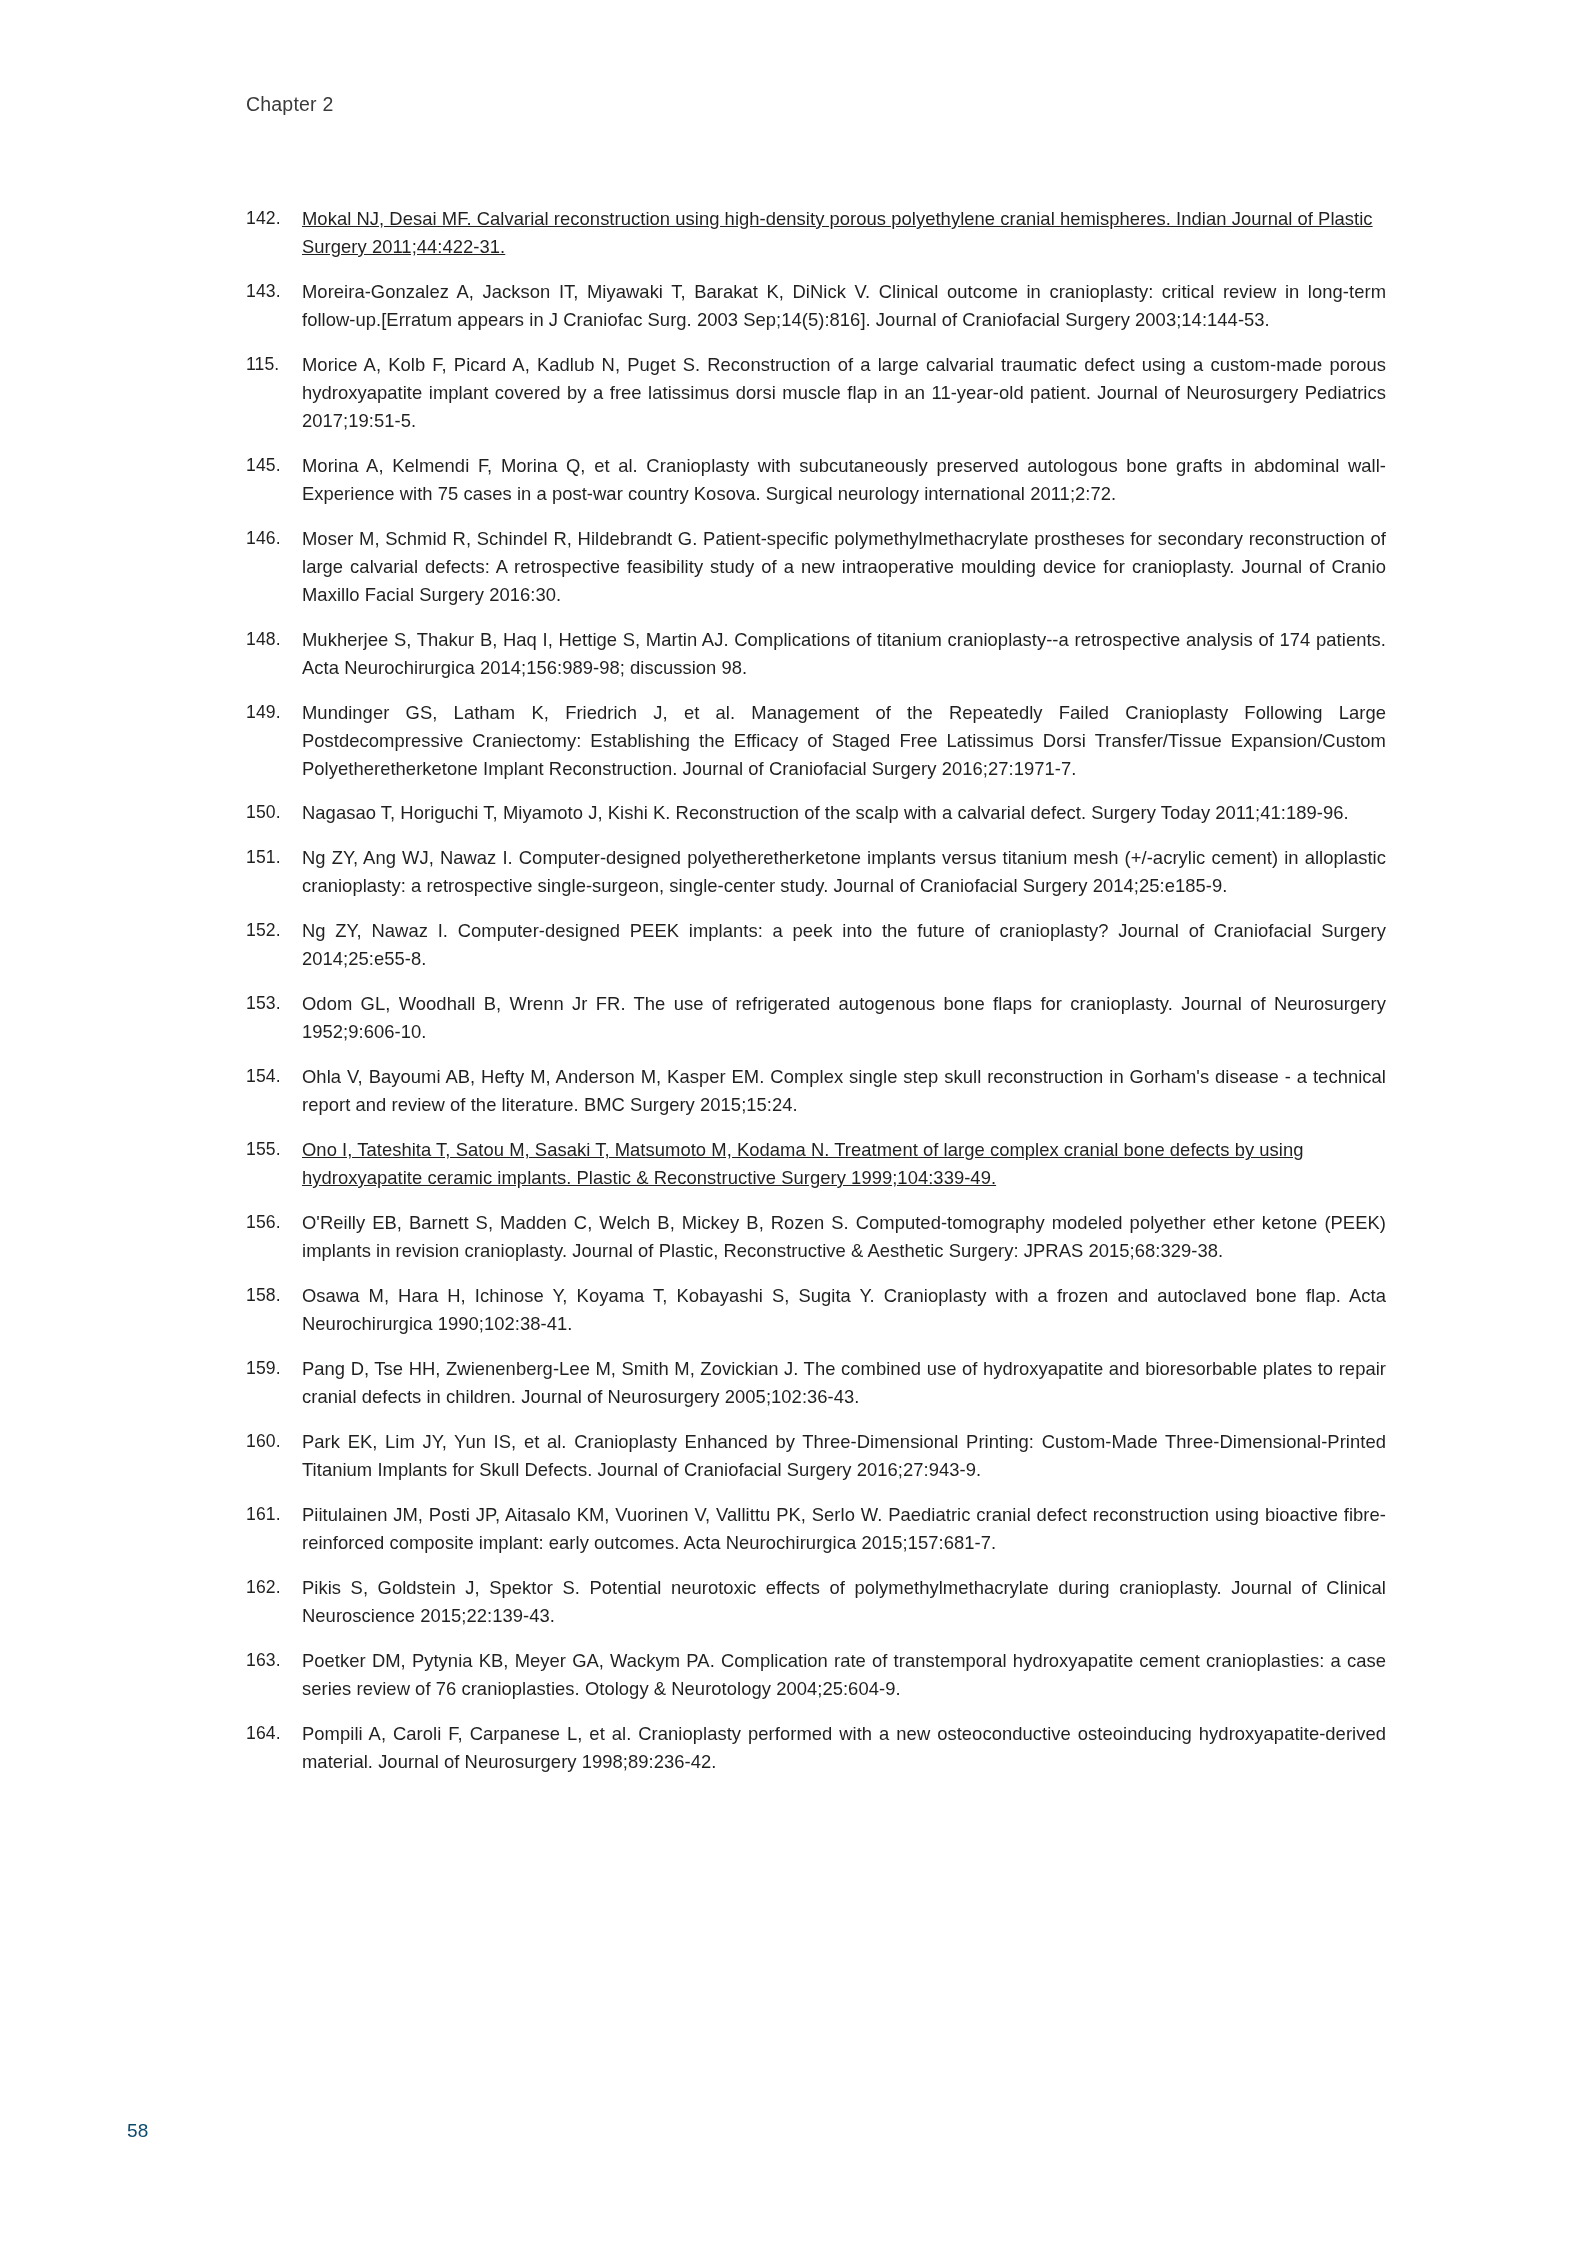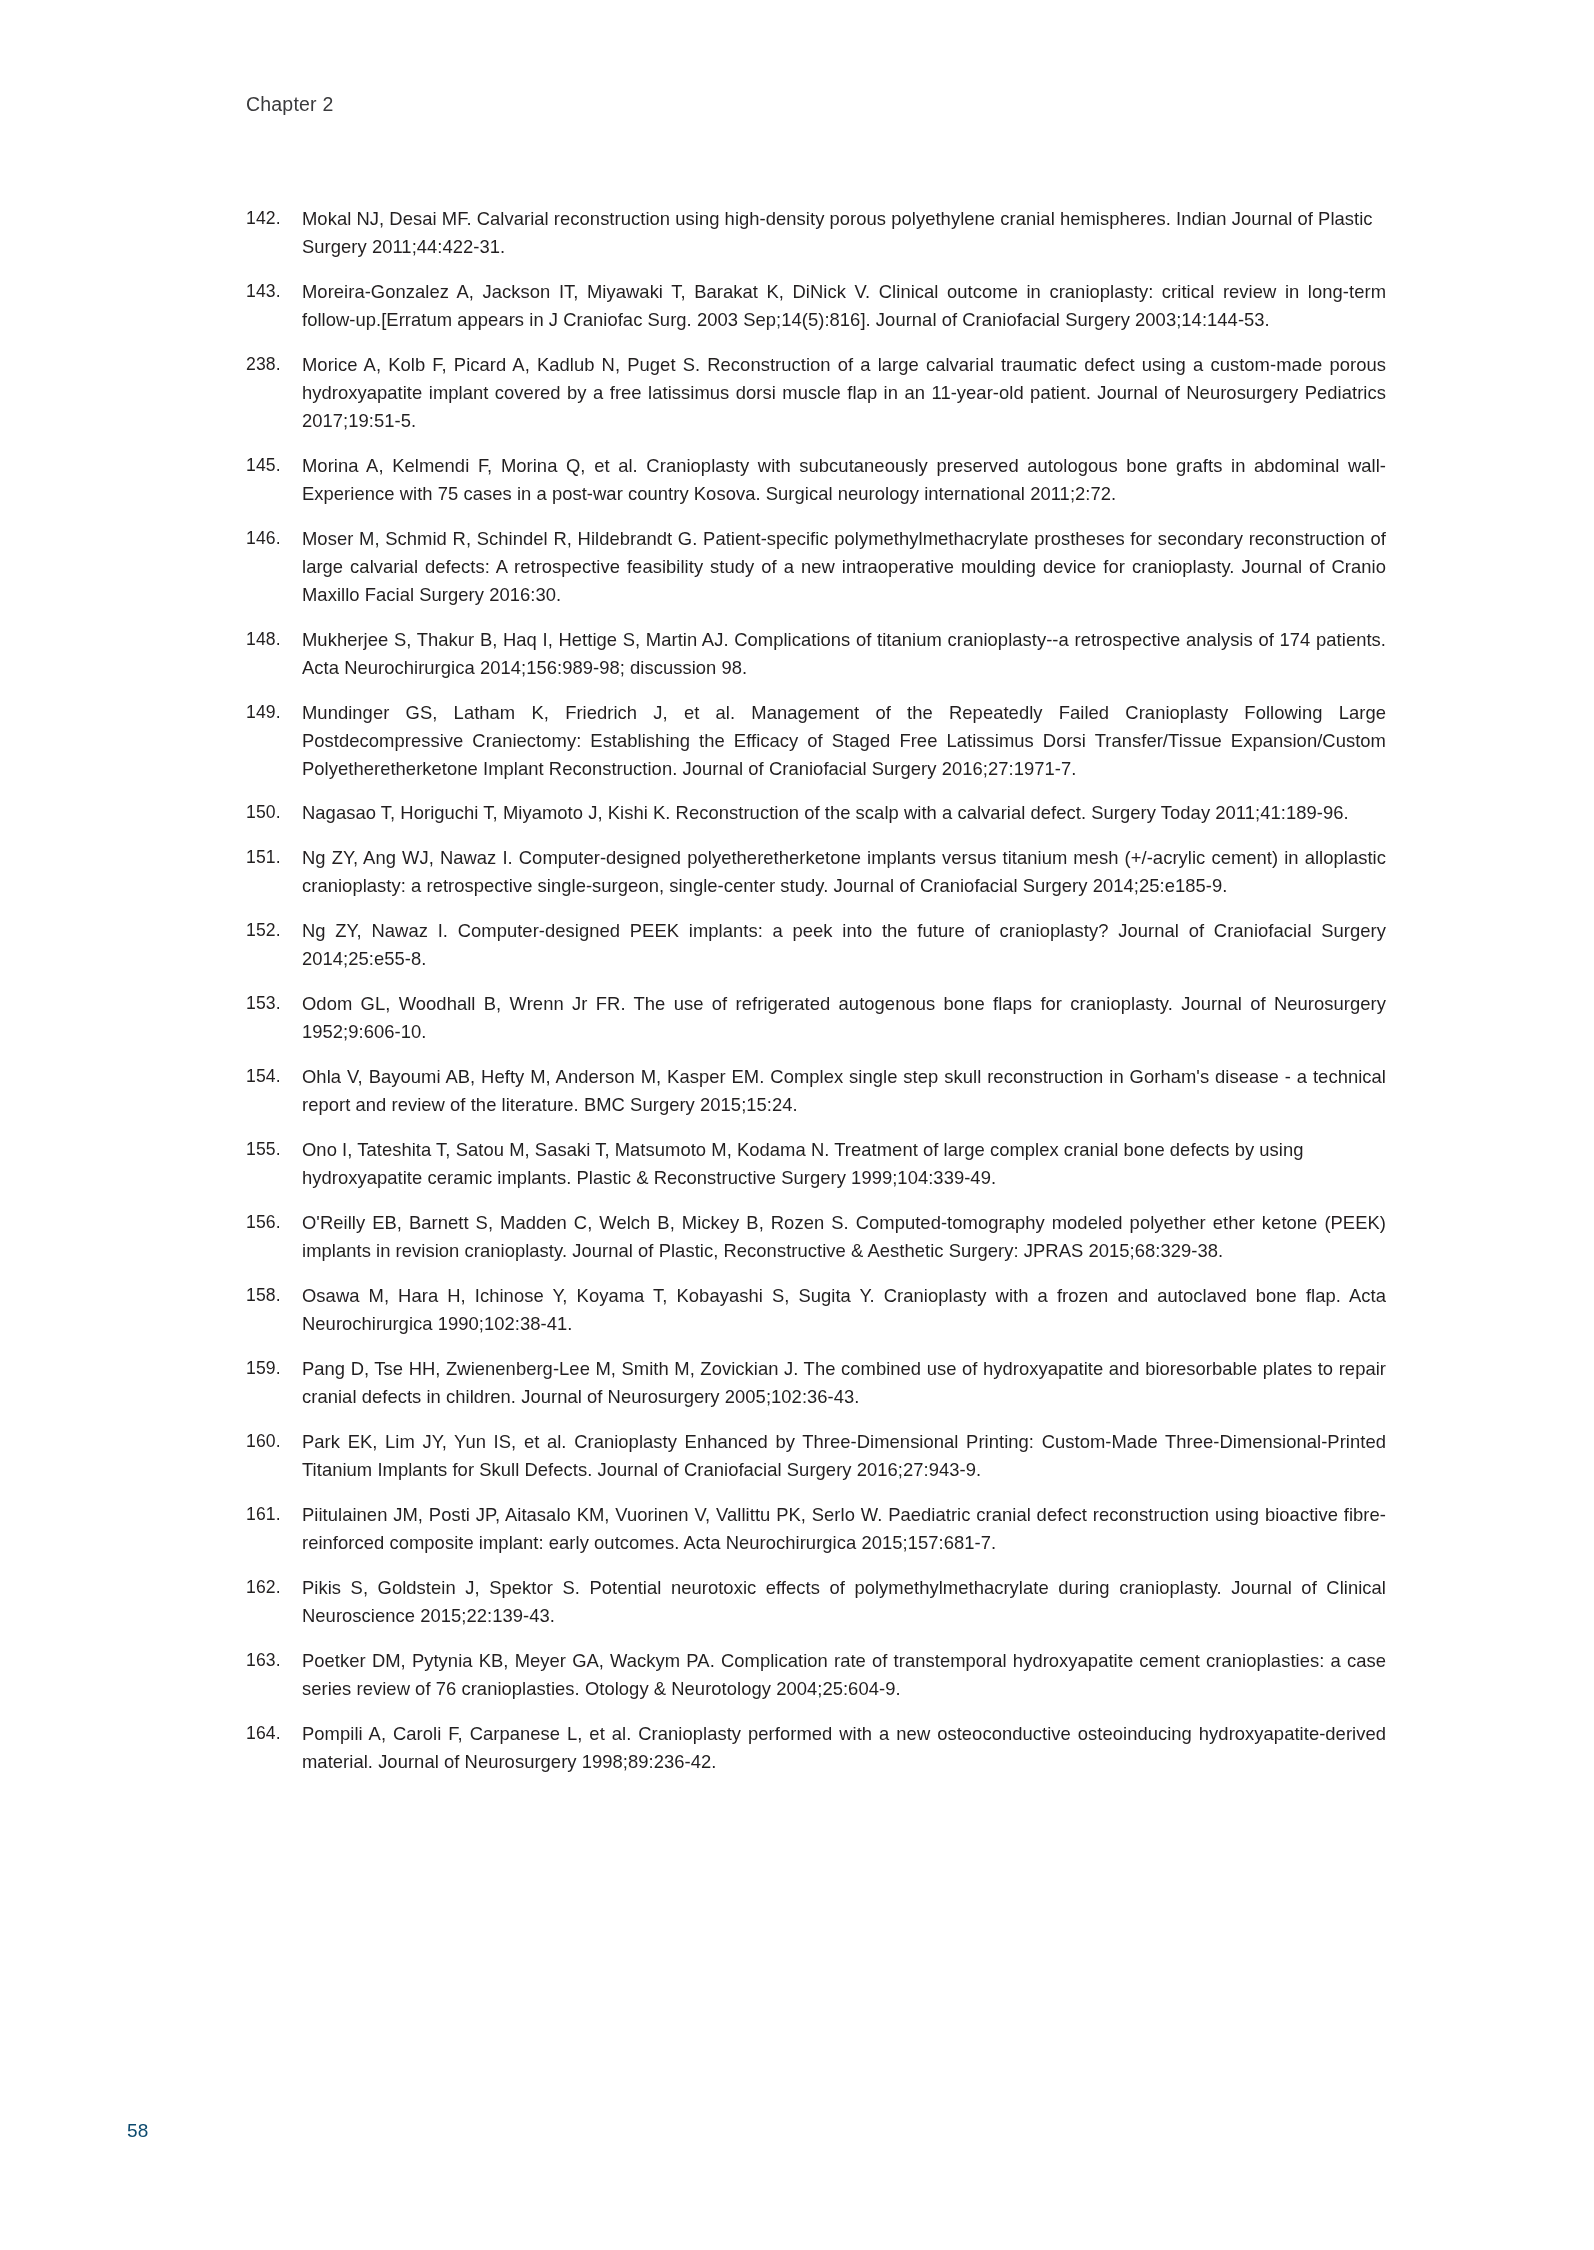--- a/index.html
+++ b/index.html
@@ -54,20 +54,21 @@
     font-size: 18.4px;
     line-height: 1.52;
     color: #221f20;
     text-align: justify;
     text-justify: inter-word;
     letter-spacing: 0.05px;
     hyphens: none;
   }
   .ref-text.left {
     text-align: left;
+    text-decoration: underline;
   }
   .footer {
     position: absolute;
     bottom: 108px;
     left: 110px;
     font-size: 19px;
     color: #0c4a6e;
     letter-spacing: 0.3px;
   }
 </style>
@@ -81,21 +82,21 @@
   <div class="content">
       <div class="ref">
         <div class="ref-num">142.</div>
         <div class="ref-text left">Mokal NJ, Desai MF. Calvarial reconstruction using high-density porous polyethylene cranial hemispheres. Indian Journal of Plastic Surgery 2011;44:422-31.</div>
       </div>
       <div class="ref">
         <div class="ref-num">143.</div>
         <div class="ref-text">Moreira-Gonzalez A, Jackson IT, Miyawaki T, Barakat K, DiNick V. Clinical outcome in cranioplasty: critical review in long-term follow-up.[Erratum appears in J Craniofac Surg. 2003 Sep;14(5):816]. Journal of Craniofacial Surgery 2003;14:144-53.</div>
       </div>
       <div class="ref">
-        <div class="ref-num">238.</div>
+        <div class="ref-num">115.</div>
         <div class="ref-text">Morice A, Kolb F, Picard A, Kadlub N, Puget S. Reconstruction of a large calvarial traumatic defect using a custom-made porous hydroxyapatite implant covered by a free latissimus dorsi muscle flap in an 11-year-old patient. Journal of Neurosurgery Pediatrics 2017;19:51-5.</div>
       </div>
       <div class="ref">
         <div class="ref-num">145.</div>
         <div class="ref-text">Morina A, Kelmendi F, Morina Q, et al. Cranioplasty with subcutaneously preserved autologous bone grafts in abdominal wall-Experience with 75 cases in a post-war country Kosova. Surgical neurology international 2011;2:72.</div>
       </div>
       <div class="ref">
         <div class="ref-num">146.</div>
         <div class="ref-text">Moser M, Schmid R, Schindel R, Hildebrandt G. Patient-specific polymethylmethacrylate prostheses for secondary reconstruction of large calvarial defects: A retrospective feasibility study of a new intraoperative moulding device for cranioplasty. Journal of Cranio Maxillo Facial Surgery 2016:30.</div>
       </div>

